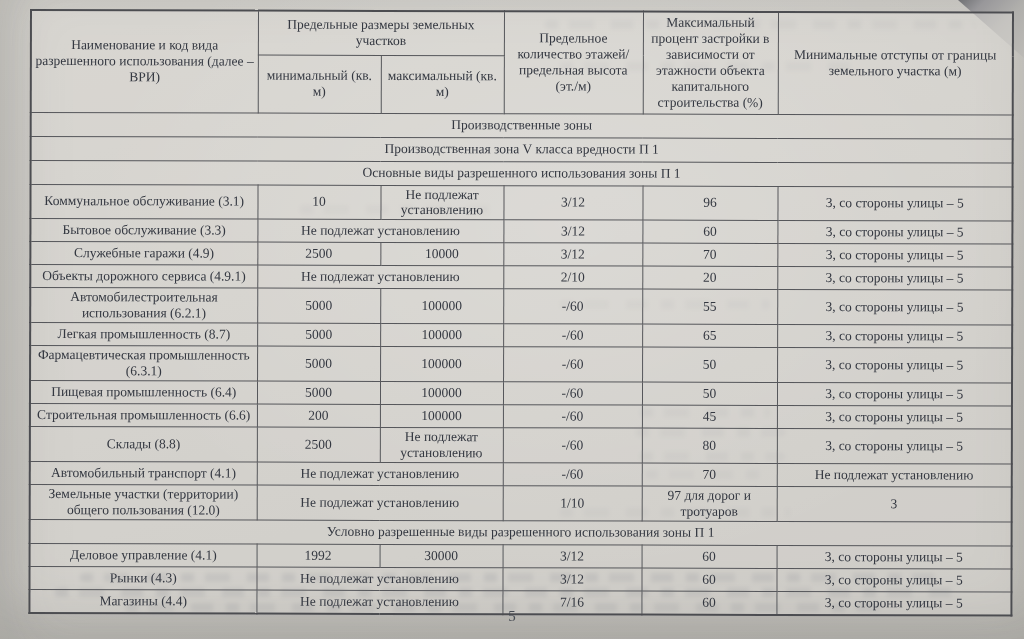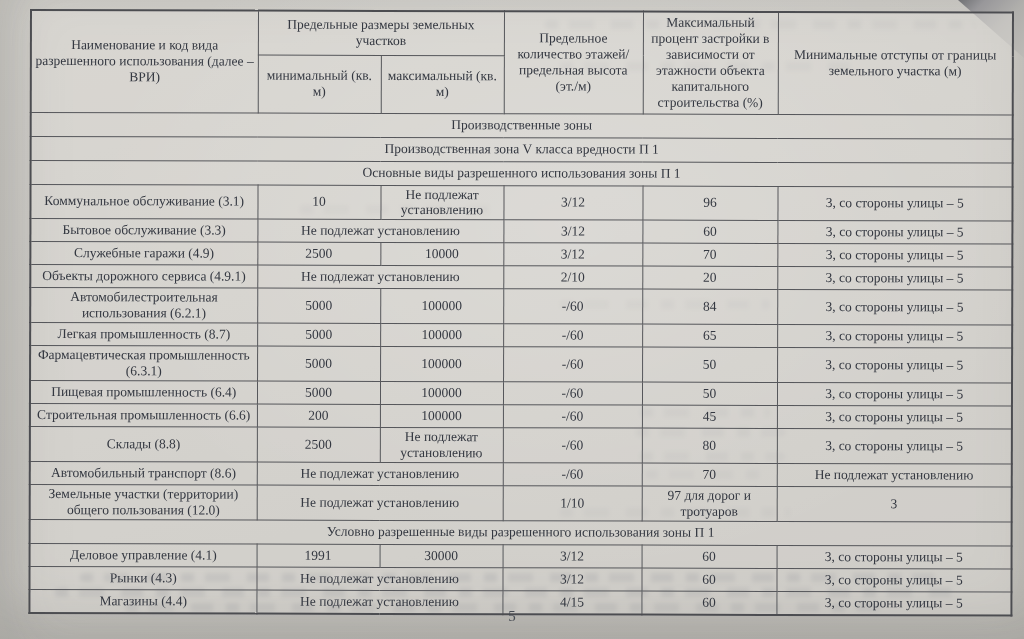--- a/index.html
+++ b/index.html
@@ -152,21 +152,21 @@
             <td colspan="2">Не подлежат установлению</td>
             <td>2/10</td>
             <td>20</td>
             <td>3, со стороны улицы – 5</td>
           </tr>
           <tr>
             <td>Автомобилестроительная использования (6.2.1)</td>
             <td>5000</td>
             <td>100000</td>
             <td>-/60</td>
-            <td>84</td>
+            <td>55</td>
             <td>3, со стороны улицы – 5</td>
           </tr>
           <tr>
             <td>Легкая промышленность (8.7)</td>
             <td>5000</td>
             <td>100000</td>
             <td>-/60</td>
             <td>65</td>
             <td>3, со стороны улицы – 5</td>
           </tr>
@@ -196,55 +196,55 @@
           </tr>
           <tr>
             <td>Склады (8.8)</td>
             <td>2500</td>
             <td>Не подлежат установлению</td>
             <td>-/60</td>
             <td>80</td>
             <td>3, со стороны улицы – 5</td>
           </tr>
           <tr>
-            <td>Автомобильный транспорт (8.6)</td>
+            <td>Автомобильный транспорт (4.1)</td>
             <td colspan="2">Не подлежат установлению</td>
             <td>-/60</td>
             <td>70</td>
             <td>Не подлежат установлению</td>
           </tr>
           <tr>
             <td>Земельные участки (территории) общего пользования (12.0)</td>
             <td colspan="2">Не подлежат установлению</td>
             <td>1/10</td>
             <td>97 для дорог и тротуаров</td>
             <td>3</td>
           </tr>
           <tr>
             <td colspan="6" class="section-cell">Условно разрешенные виды разрешенного использования зоны П 1</td>
           </tr>
           <tr>
             <td>Деловое управление (4.1)</td>
-            <td>1991</td>
+            <td>1992</td>
             <td>30000</td>
             <td>3/12</td>
             <td>60</td>
             <td>3, со стороны улицы – 5</td>
           </tr>
           <tr>
             <td>Рынки (4.3)</td>
             <td colspan="2">Не подлежат установлению</td>
             <td>3/12</td>
             <td>60</td>
             <td>3, со стороны улицы – 5</td>
           </tr>
           <tr>
             <td>Магазины (4.4)</td>
             <td colspan="2">Не подлежат установлению</td>
-            <td>4/15</td>
+            <td>7/16</td>
             <td>60</td>
             <td>3, со стороны улицы – 5</td>
           </tr>
         </tbody>
     </table>
   </div>
 
   <div class="pageno">5</div>
 </div>
 

